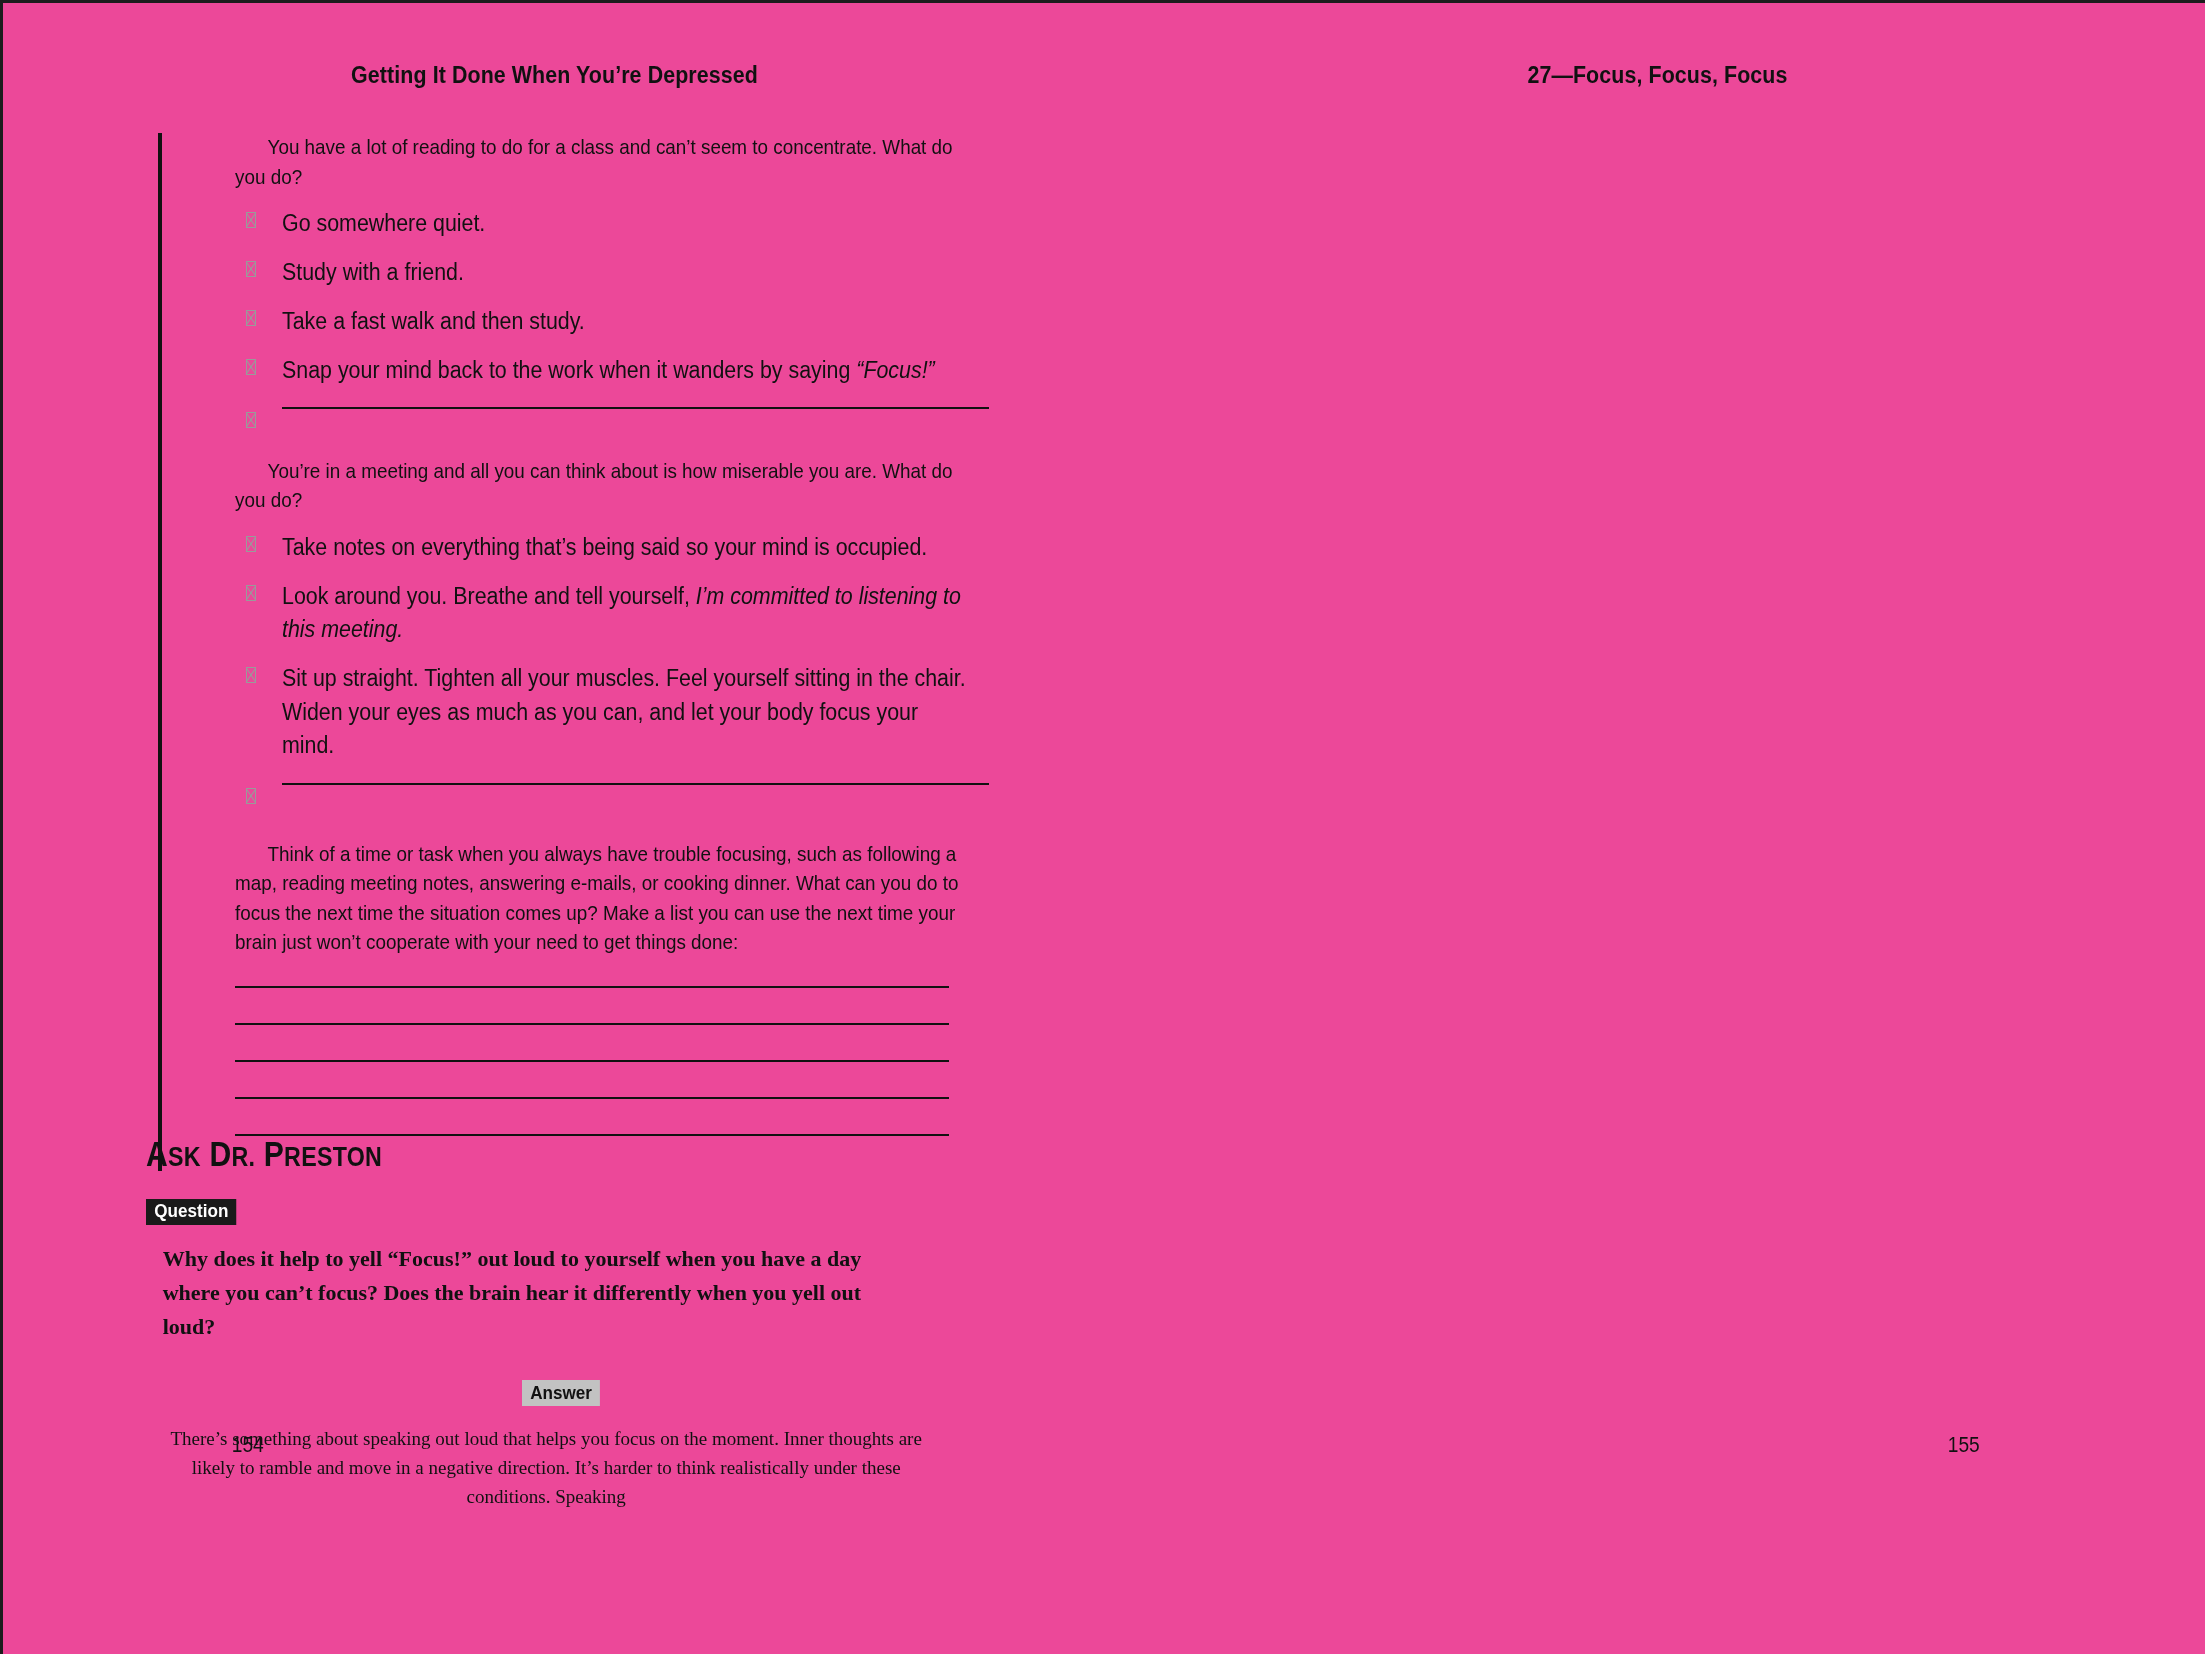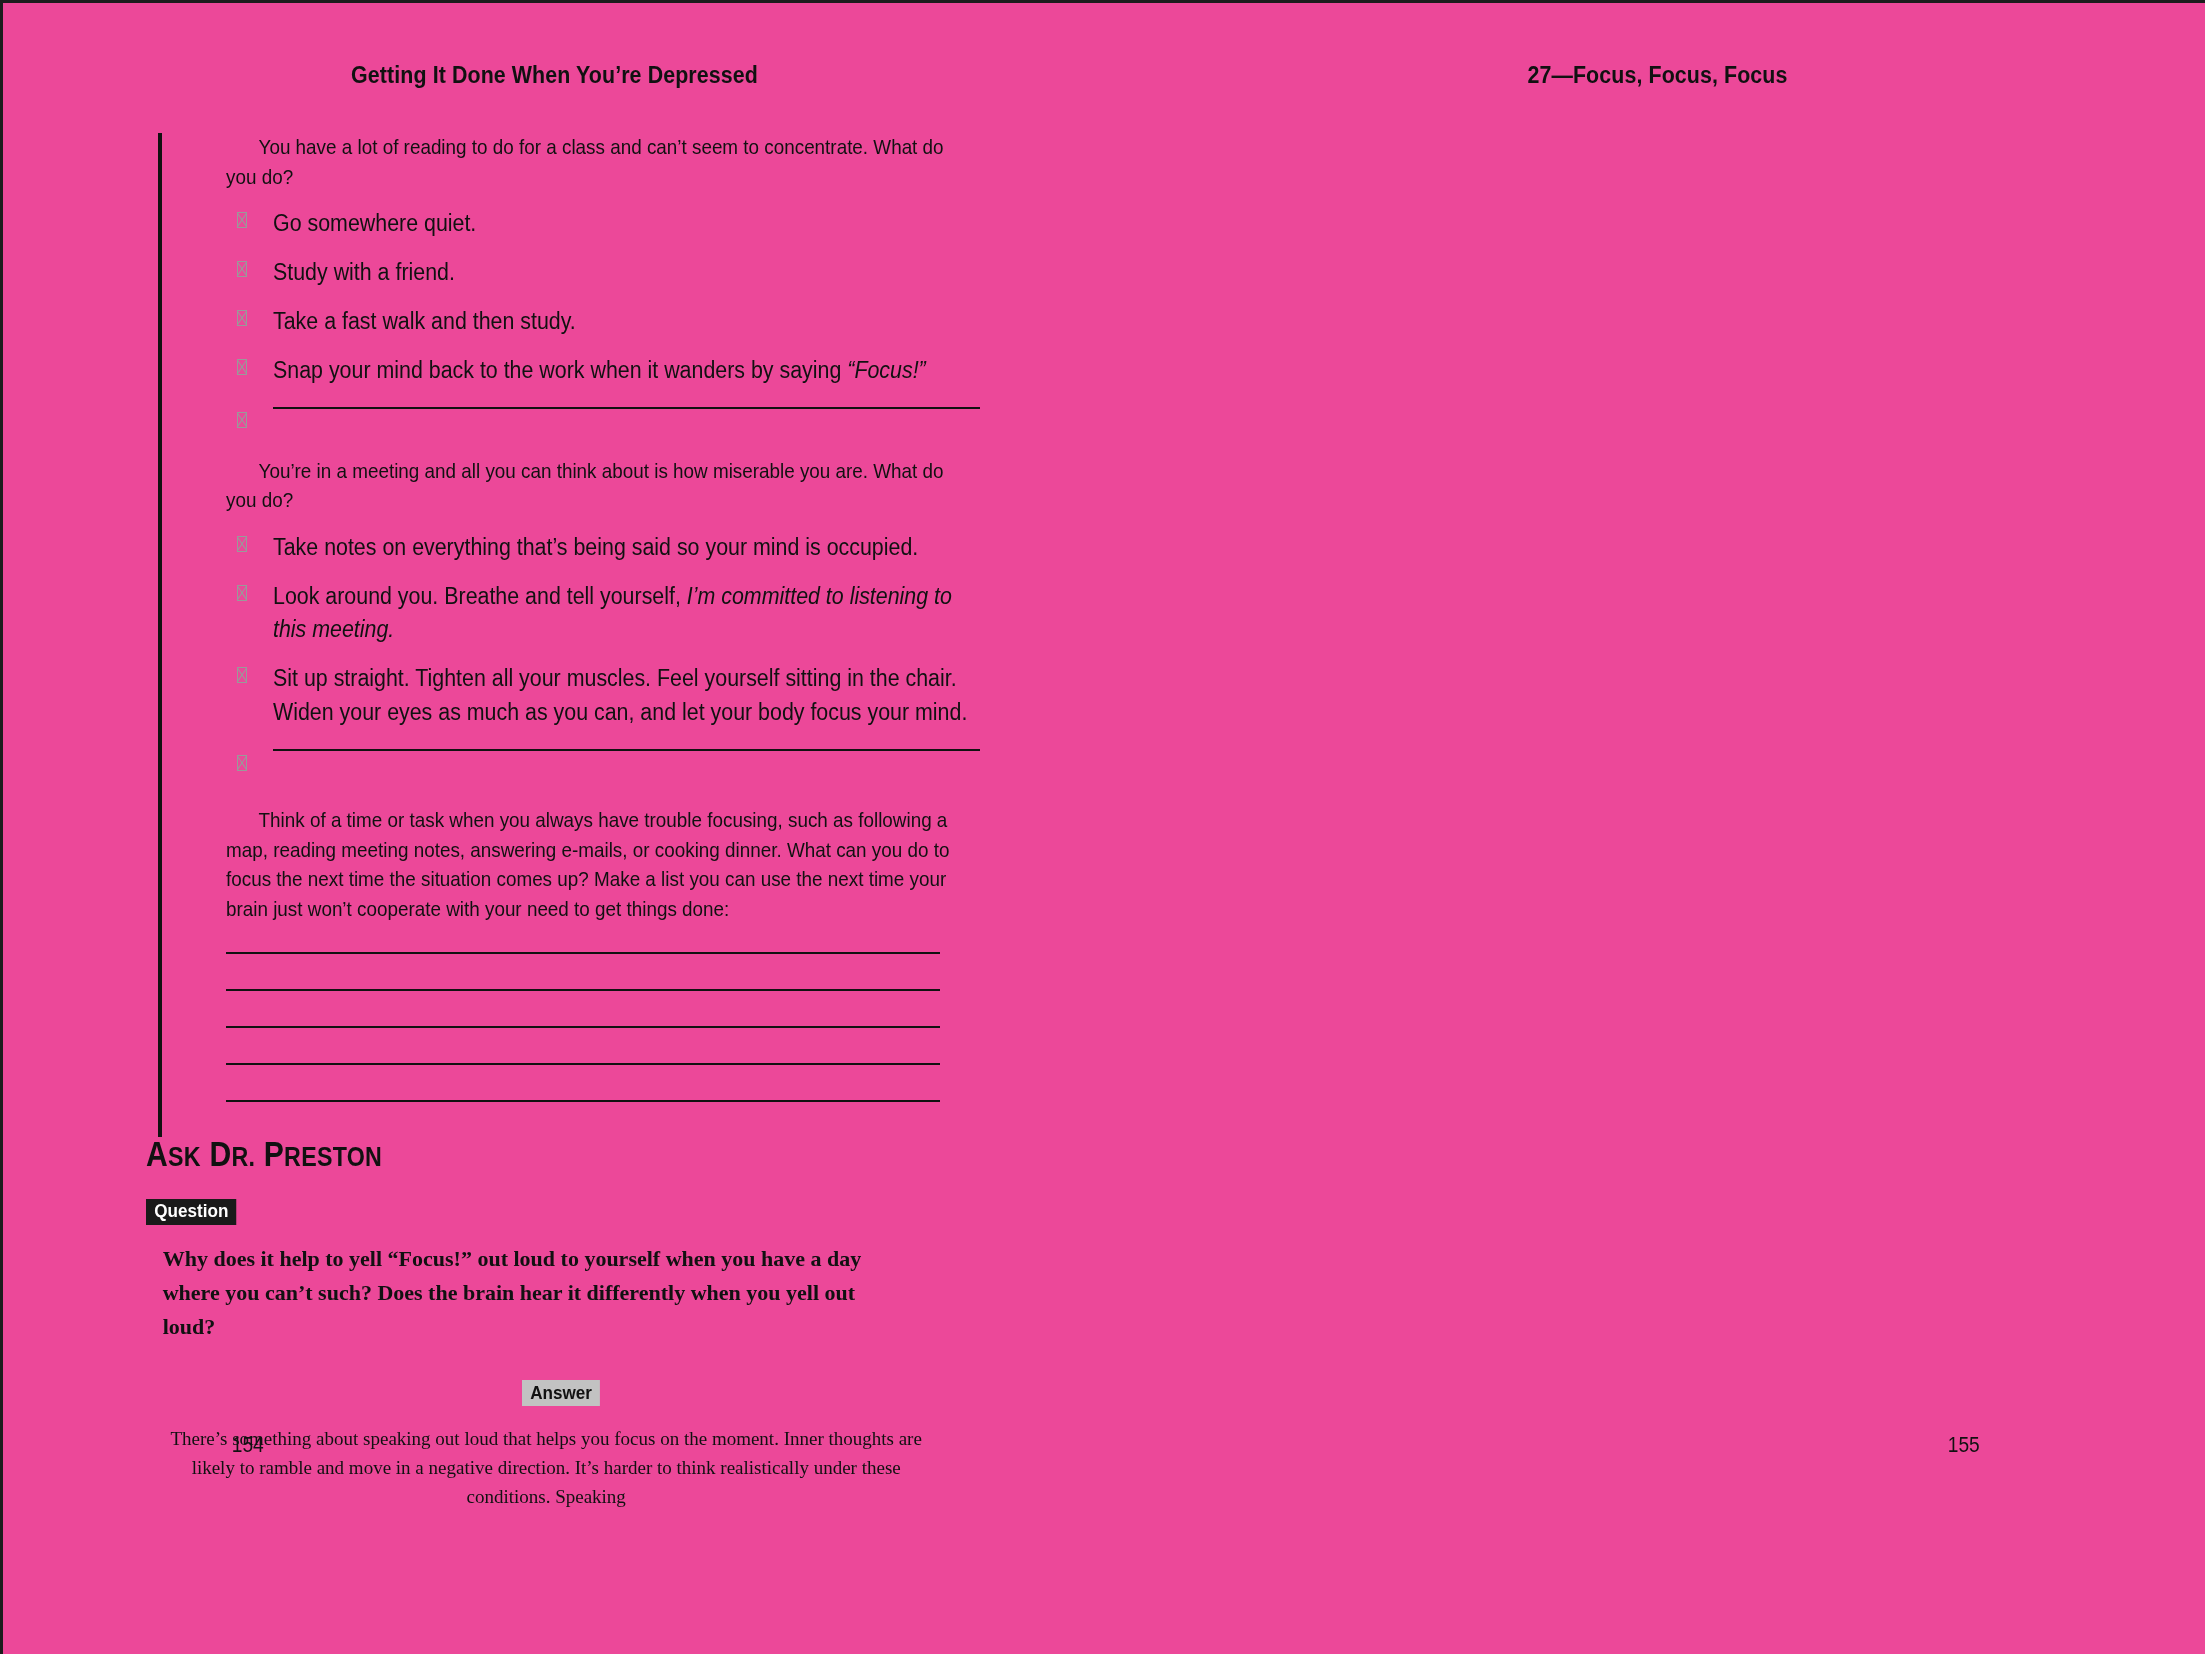--- a/index.html
+++ b/index.html
@@ -54,21 +54,21 @@
   .folio-left  { left: 227px; }
   .folio-right { right: 227px; }
 
   
   .worksheet {
     position: absolute;
     left: 155px;
     top: 130px;
     width: 814px;
     border-left: 4.7px solid #111;
-    padding-left: 4px;
+    padding-left: 13px;
     box-sizing: border-box;
     min-height: 967px;
   }
 
   .ws-inner { padding-left: 60px; padding-right: 0; }
 
   .ws-prompt {
     font-family: "Liberation Sans", sans-serif;
     font-size: 20.3px;
     line-height: 1.46;
@@ -267,21 +267,21 @@
         </div>
 
       </div>
     </div>
 
     <div class="ask-block">
       <h2 class="ask-title"><span>A</span><span class="sc">SK</span>&nbsp;<span>D</span><span class="sc">R.</span>&nbsp;<span>P</span><span class="sc">RESTON</span></h2>
 
       <div>
         <span class="qa-tag qa-tag-question">Question</span>
-        <p class="qa-question">Why does it help to yell “Focus!” out loud to yourself when you have a day where you can’t such? Does the brain hear it differently when you yell out loud?</p>
+        <p class="qa-question">Why does it help to yell “Focus!” out loud to yourself when you have a day where you can’t focus? Does the brain hear it differently when you yell out loud?</p>
       </div>
 
       <div class="answer-wrap">
         <span class="qa-tag qa-tag-answer">Answer</span>
         <p class="qa-answer">There’s something about speaking out loud that helps you focus on the moment. Inner thoughts are likely to ramble and move in a negative direction. It’s harder to think realistically under these conditions. Speaking</p>
       </div>
     </div>
 
     <div class="folio folio-left">154</div>
   </div>

